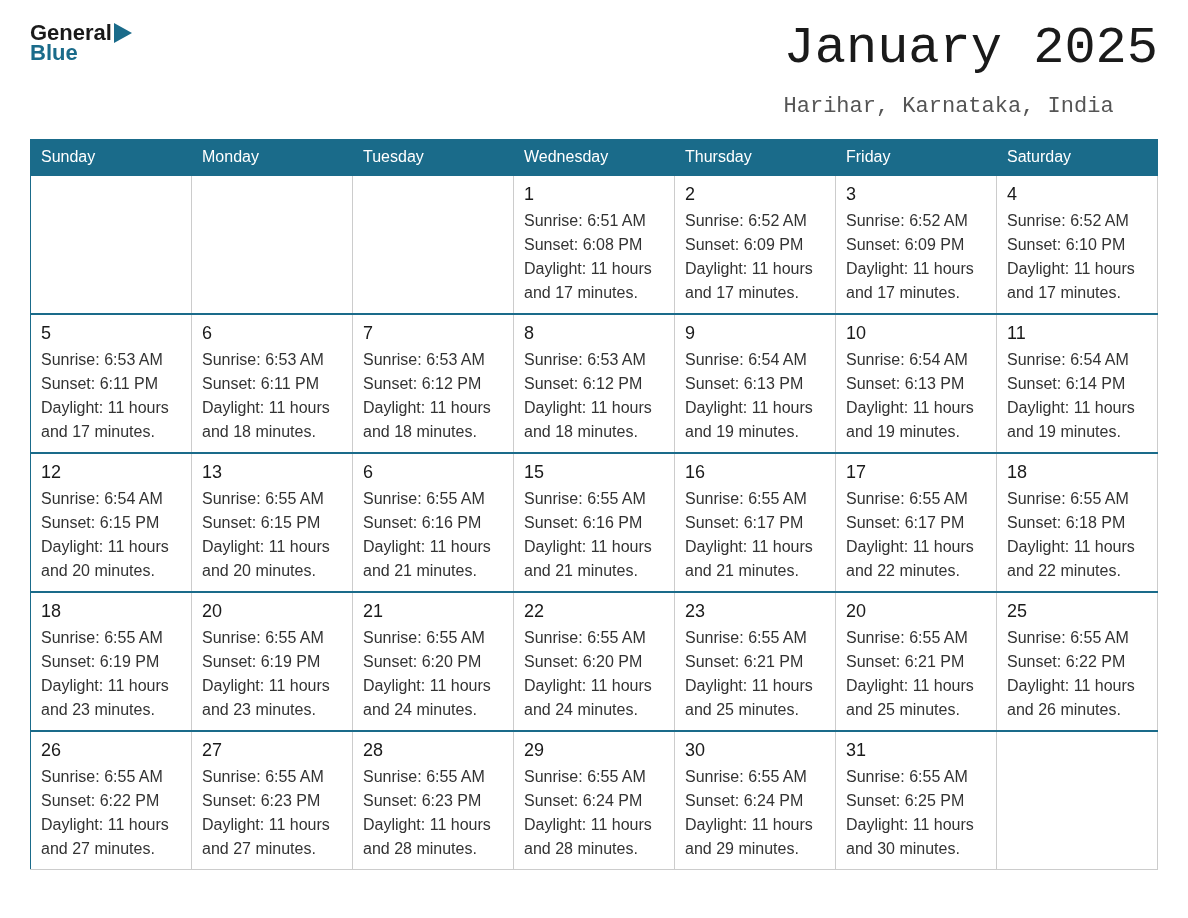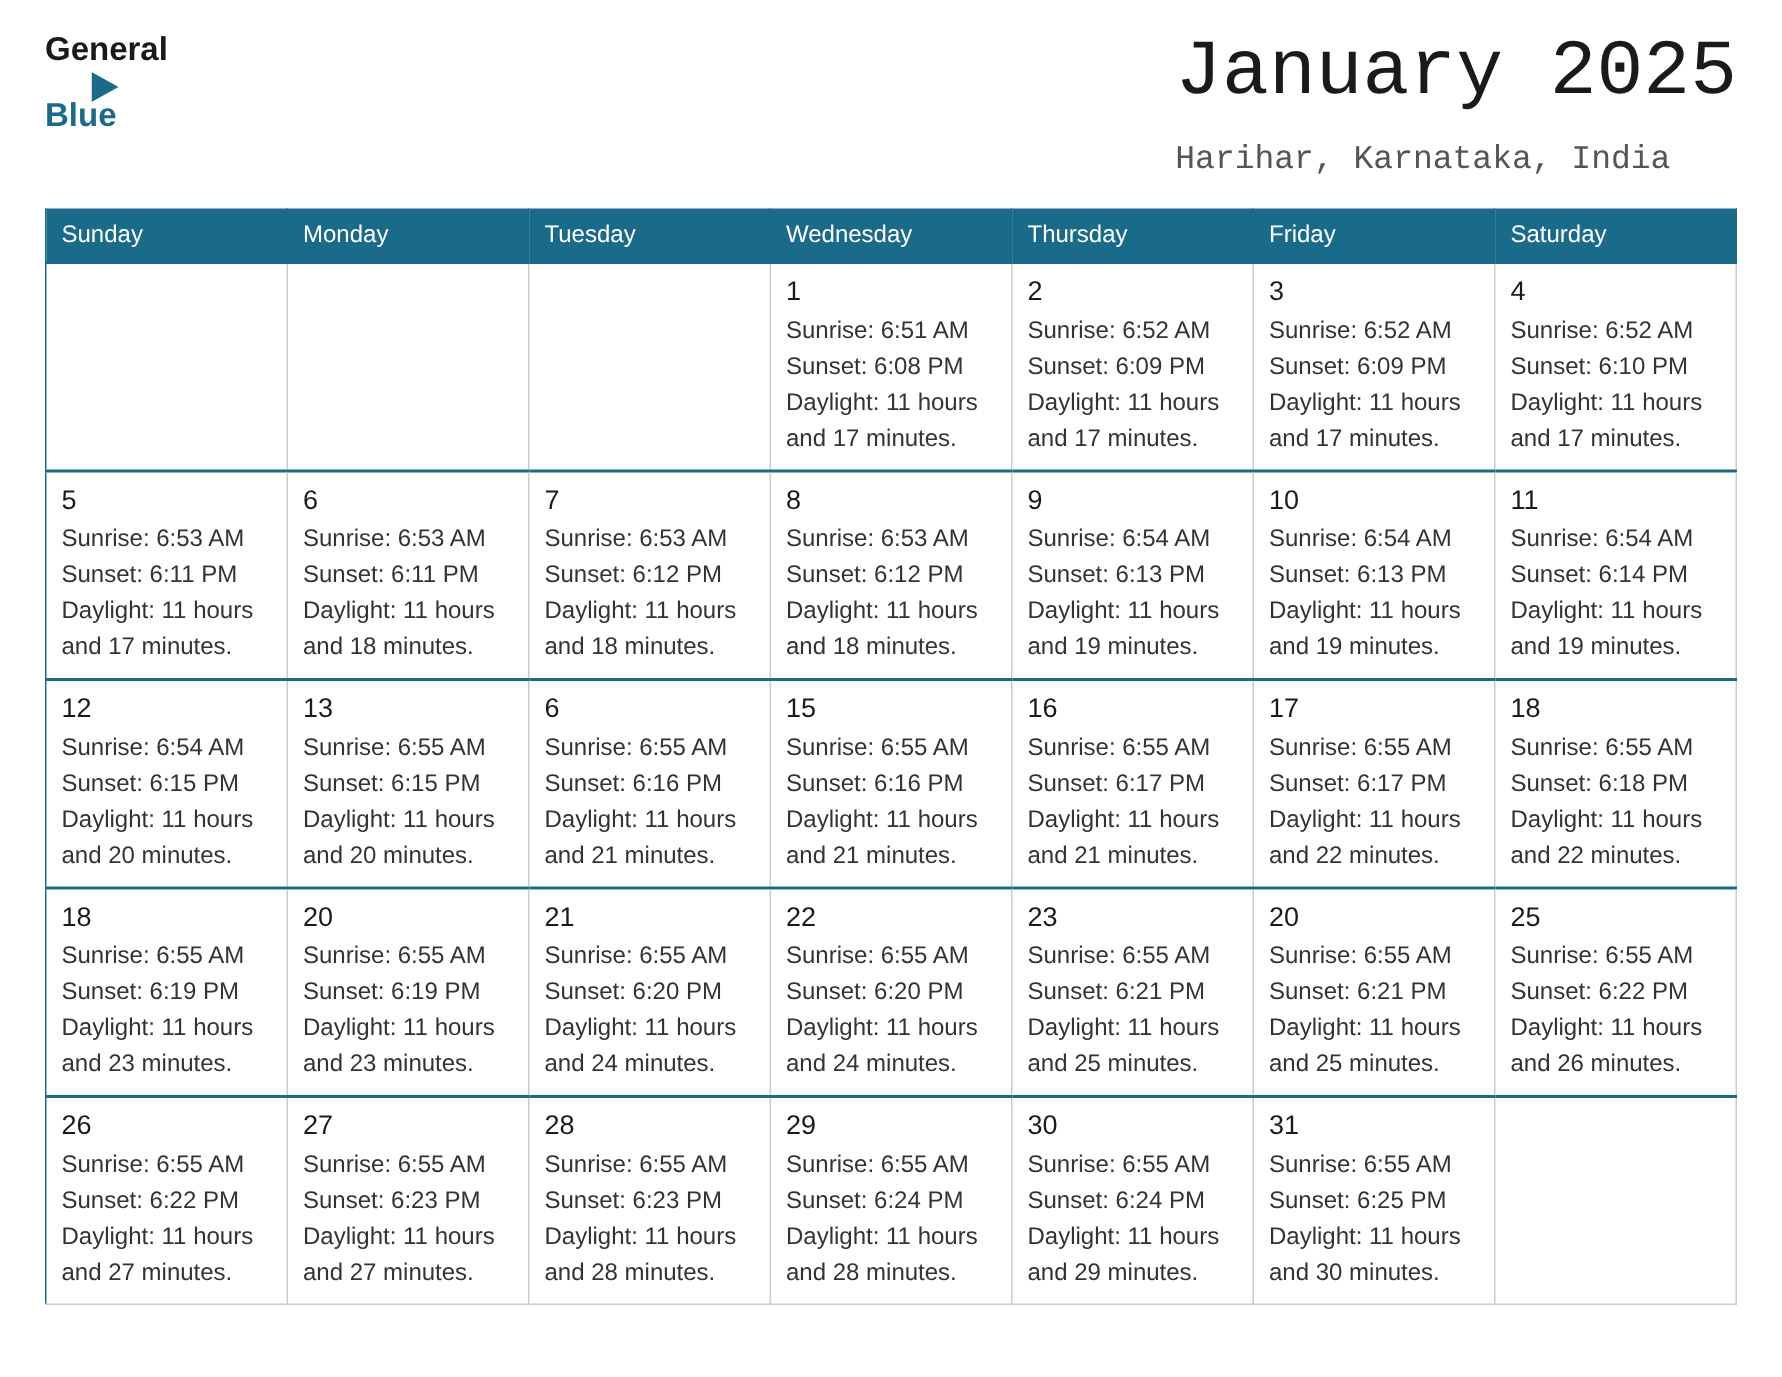--- a/index.html
+++ b/index.html
@@ -32,21 +32,20 @@
       color: #1a6b8a;
     }
     .logo-group {
       display: flex;
       flex-direction: column;
       align-items: flex-start;
     }
     .logo-top-row {
       display: flex;
       align-items: center;
-      flex-direction: column;
     }
     .title-section {
       text-align: left;
       font-family: Liberation Mono, monospace;
     }
     .calendar-title {
       font-size: 52px;
       font-weight: normal;
       color: #1a1a1a;
       line-height: 1.1;

